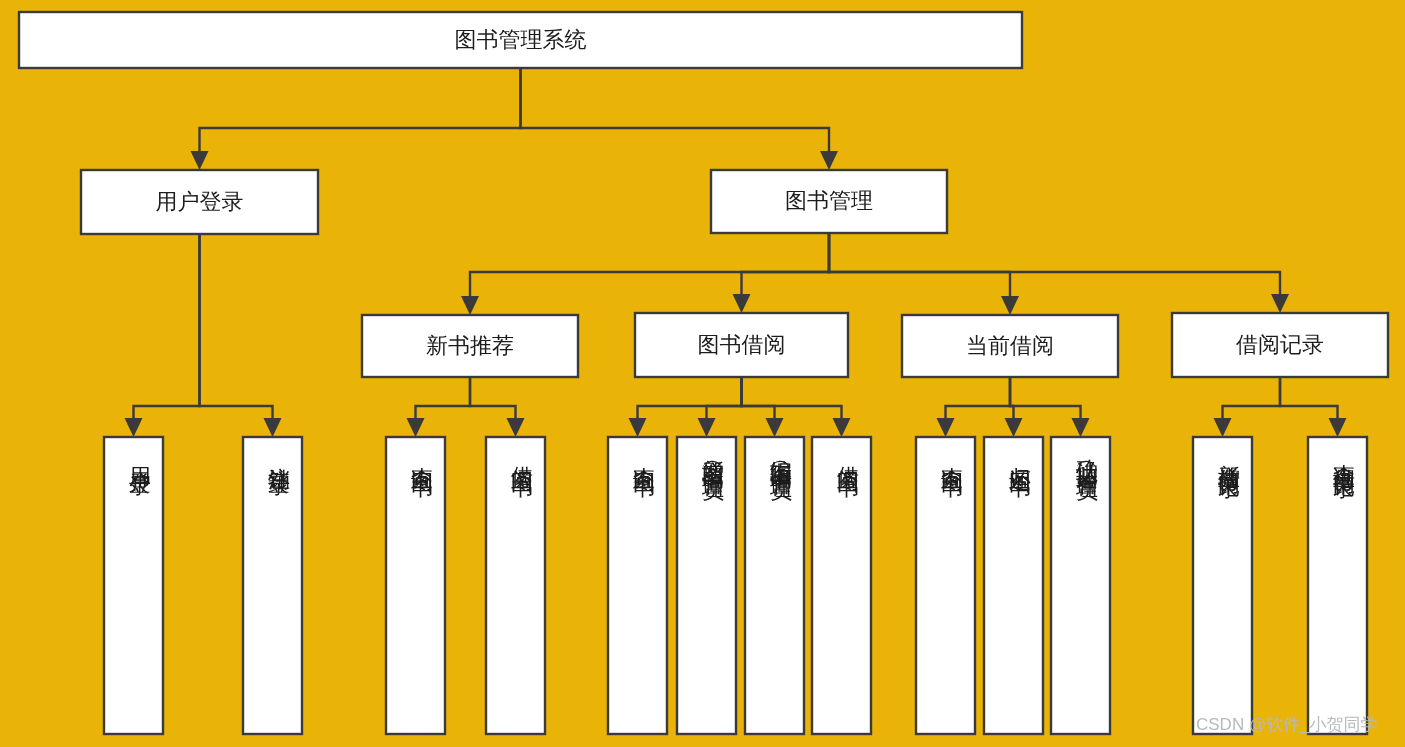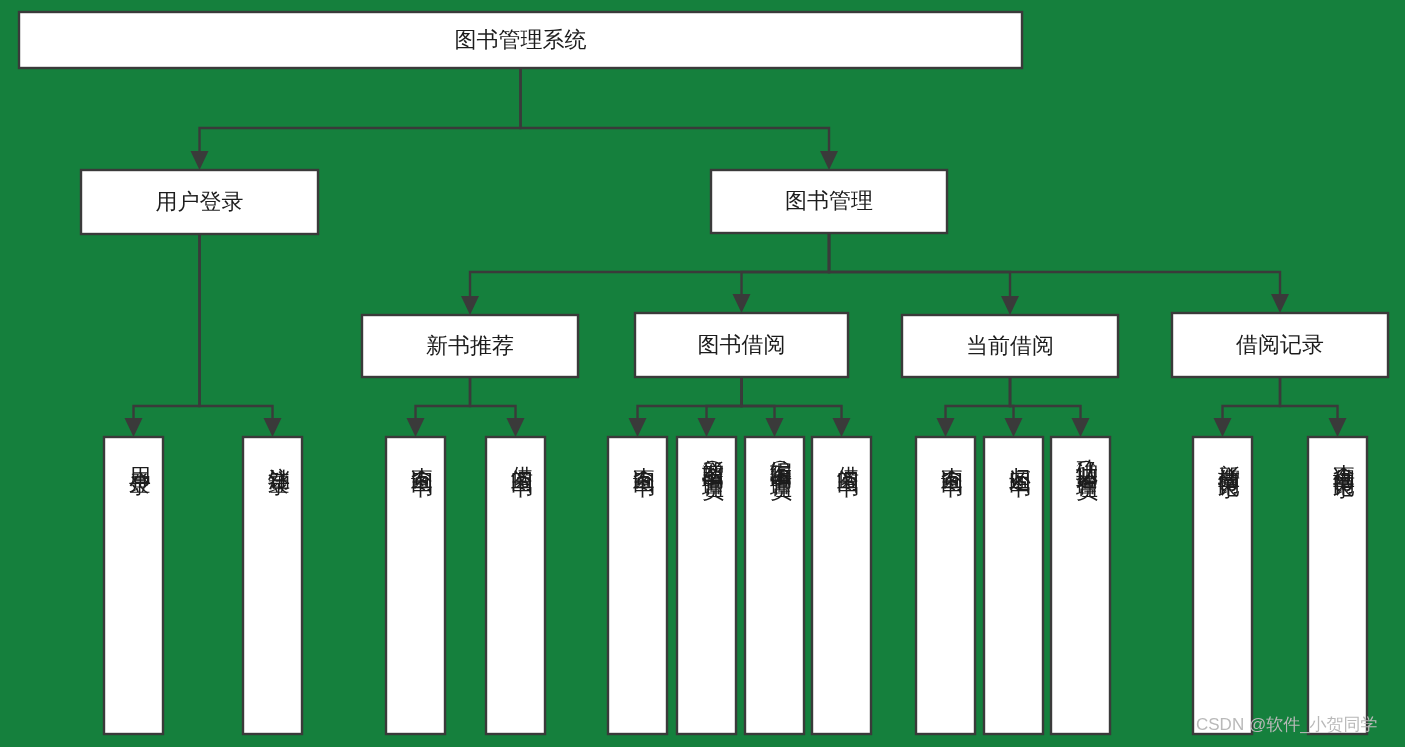--- a/index.html
+++ b/index.html
@@ -10,21 +10,21 @@
   body {
     width: 1405px;
     height: 747px;
     font-family: "Liberation Sans", sans-serif;
     overflow: hidden;
   }
   #diagram-root {
     position: relative;
     width: 1405px;
     height: 747px;
-    background: #15803d;
+    background: #eab308;
   }
   svg#diagram-canvas {
     position: absolute;
     left: 0;
     top: 0;
     width: 1405px;
     height: 747px;
     display: block;
   }
   .node-box {

